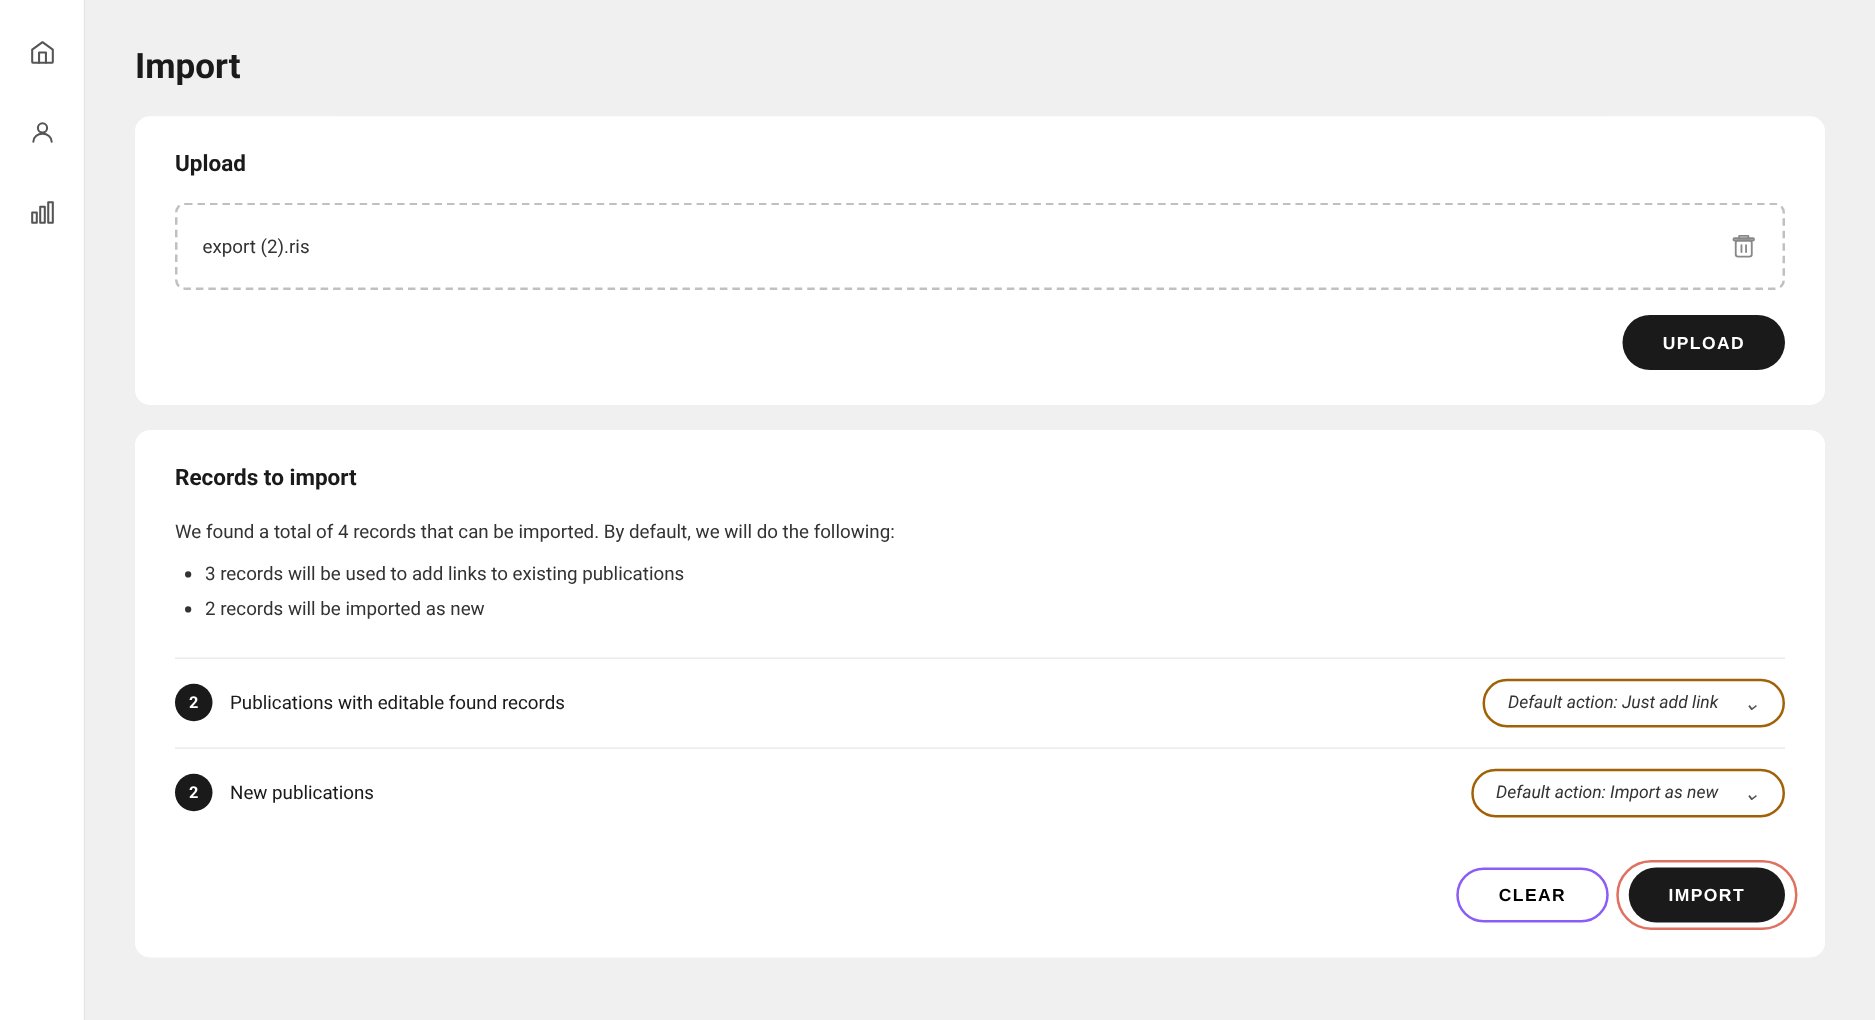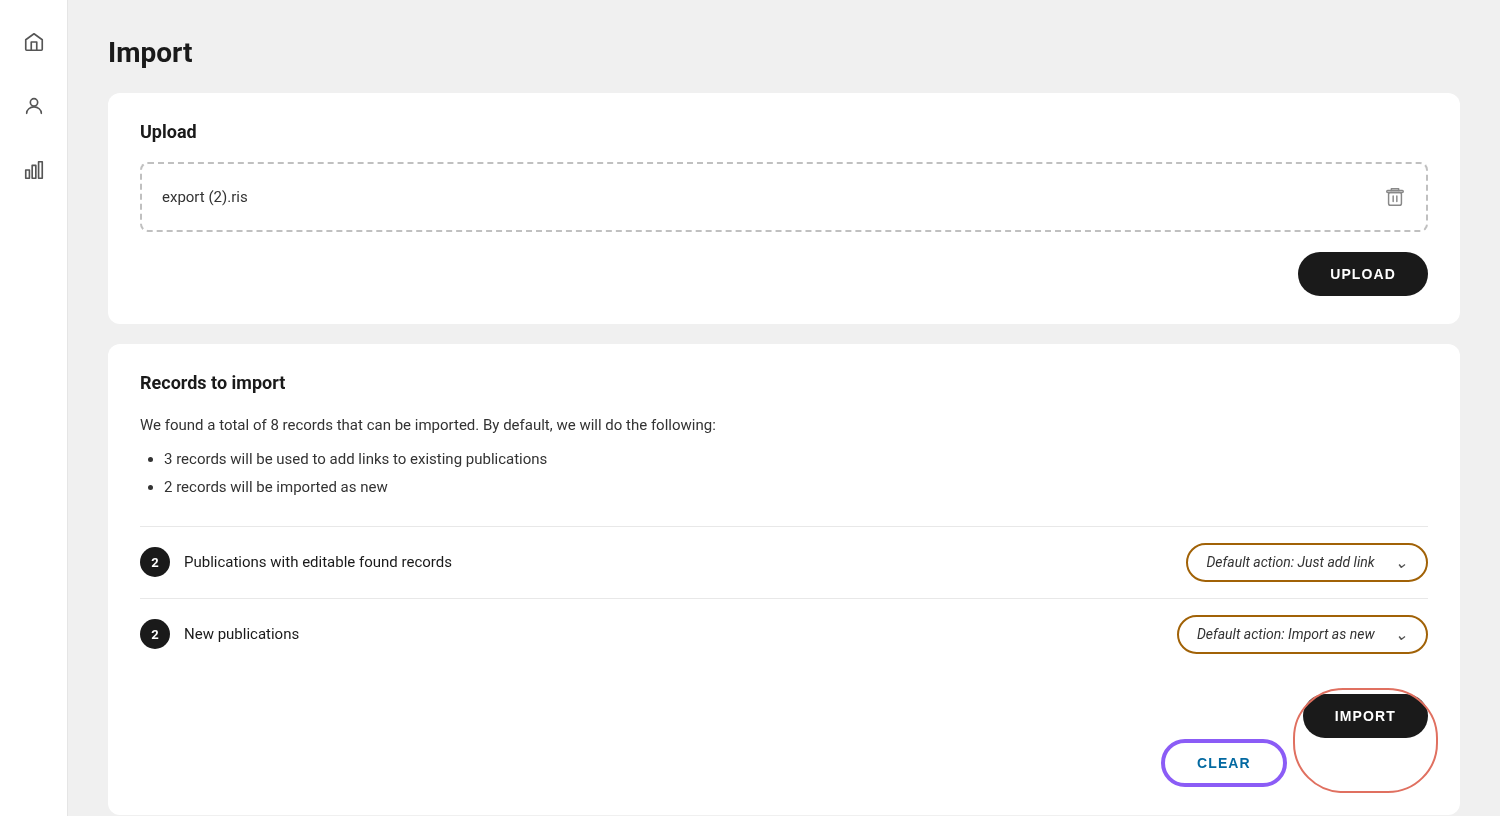--- a/index.html
+++ b/index.html
@@ -102,30 +102,29 @@
       border-radius: 50px;
       padding: 14px 32px;
       font-size: 14px;
       font-weight: 700;
       letter-spacing: 0.08em;
       cursor: pointer;
       text-transform: uppercase;
     }
     .btn-outline {
       background: #ffffff;
-      color: #0369a1;
-      border: 4px solid #8b5cf6;
+      color: #000000;
+      border: 2px solid #8b5cf6;
       border-radius: 50px;
       padding: 12px 32px;
       font-size: 14px;
       font-weight: 700;
       letter-spacing: 0.08em;
       cursor: pointer;
       text-transform: uppercase;
-      margin-top: 45px;
     }
 
     
     .records-description {
       color: #333;
       font-size: 15px;
       line-height: 1.7;
       margin-bottom: 6px;
     }
     .records-list {
@@ -264,21 +263,21 @@
     </div>
 
     <div class="upload-btn-row">
       <button class="btn-dark">UPLOAD</button>
     </div>
   </div>
 
   <div class="card">
     <div class="card-title">Records to import</div>
 
-    <p class="records-description">We found a total of 8 records that can be imported. By default, we will do the following:</p>
+    <p class="records-description">We found a total of 4 records that can be imported. By default, we will do the following:</p>
     <ul class="records-list">
       <li>3 records will be used to add links to existing publications</li>
       <li>2 records will be imported as new</li>
     </ul>
 
     <div class="record-row">
       <div class="record-badge">2</div>
       <span class="record-label">Publications with editable found records</span>
       <div class="action-dropdown">
         <span>Default action: Just add link</span>

